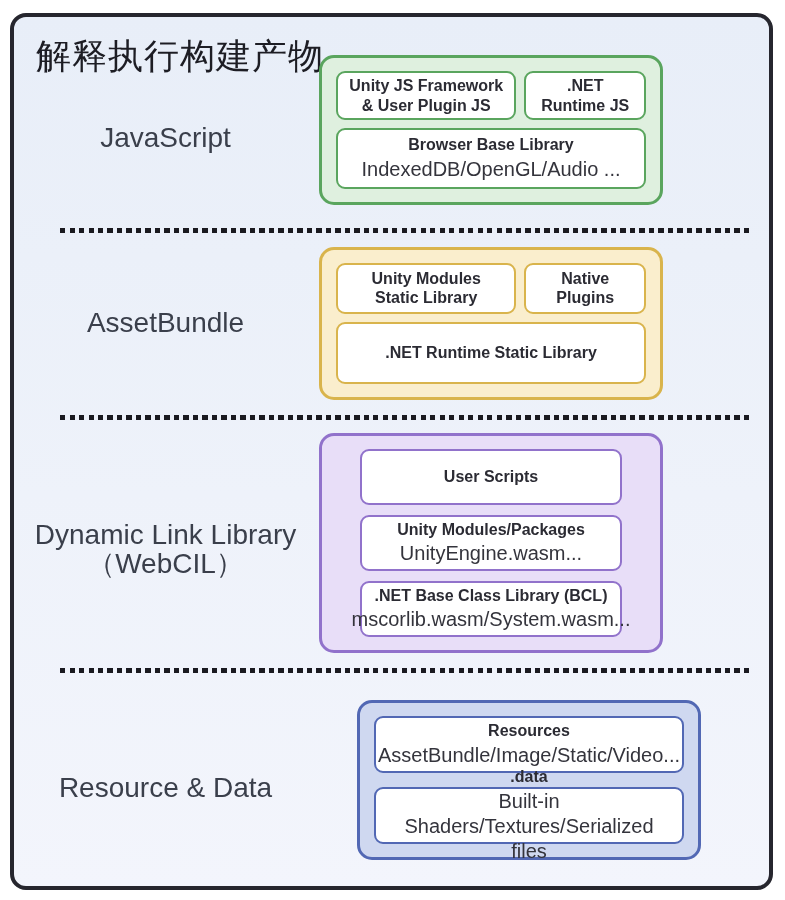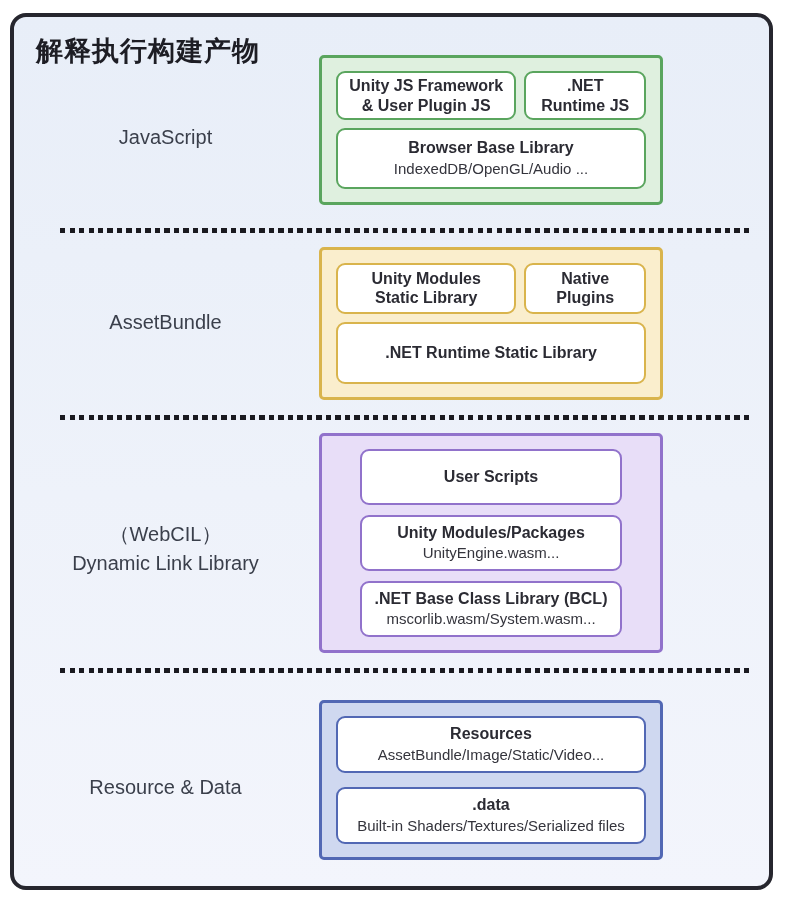--- a/index.html
+++ b/index.html
@@ -6,58 +6,58 @@
   body{width:785px;height:900px;position:relative;font-family:"Liberation Sans","DejaVu Sans",sans-serif;overflow:hidden;}
 
   .frame{
     position:absolute;left:10px;top:13px;width:763px;height:877px;
     box-sizing:border-box;border:4px solid #26262e;border-radius:16px;
     background:linear-gradient(180deg,#e8eef8 0%,#eef2fa 55%,#f3f5fc 100%);
   }
 
   .title{
     position:absolute;left:22px;top:16px;
-    font-size:27px;font-weight:700;color:#1d1d24;letter-spacing:1px;
+    font-size:35px;font-weight:400;color:#1d1d24;letter-spacing:1px;
   }
 
   .row-label{
     position:absolute;left:0;width:303px;text-align:center;
-    font-size:20px;color:#3a3f4b;line-height:27px;
+    font-size:28px;color:#3a3f4b;line-height:27px;
   }
   .lab-js{top:107px;}
   .lab-wasm{top:292px;}
   .lab-dll{top:503px;line-height:29px;}
   .lab-res{top:757px;}
 
   .panel{
     position:absolute;left:305px;width:344px;box-sizing:border-box;
-    border-radius:5px;display:flex;flex-direction:column;
+    border-radius:15px;display:flex;flex-direction:column;
   }
   .panel.g{top:38px;height:150px;background:#dff0df;border:3px solid #5aa55e;padding:13px 14px;gap:8px;}
   .panel.y{top:230px;height:153px;background:#faeecd;border:3px solid #d9b44c;padding:13px 14px;gap:8px;}
   .panel.p{top:416px;height:220px;background:#e8def8;border:3px solid #9172cb;padding:13px 38px;gap:10px;justify-content:space-between;}
-  .panel.b{top:683px;height:160px;background:#cfd8f0;border:3px solid #5268b4;padding:13px 14px;gap:14px;}
+  .panel.b{top:683px;height:160px;background:#cfd8f0;border:3px solid #5268b4;padding:13px 14px;gap:14px;margin-left:38px;}
 
   .panel-row{display:flex;gap:8px;flex:1;min-height:0;}
 
   .cell{
     background:#ffffff;border-radius:9px;box-sizing:border-box;
     display:flex;flex-direction:column;align-items:center;justify-content:center;
     text-align:center;padding:4px 8px;flex:1;min-height:0;
   }
   .g .cell{border:2px solid #5aa55e;}
   .y .cell{border:2px solid #d9b44c;}
   .p .cell{border:2px solid #9172cb;}
   .b .cell{border:2px solid #5268b4;}
 
   .w60{flex:1.58;}
   .w40{flex:1;}
 
   .t{font-weight:700;font-size:16px;color:#2b2b33;line-height:1.22;}
-  .s{font-size:15px;color:#34343c;line-height:1.25;margin-top:2px;}
+  .s{font-size:20px;color:#34343c;line-height:1.25;margin-top:2px;}
 
   .gA1 .t{max-width:165px;}
   .gA2 .t{max-width:100px;}
   .yA1 .t{max-width:135px;}
 
   .dashsep{
     position:absolute;left:46px;right:20px;height:5px;
     background:repeating-linear-gradient(90deg,#1a1a20 0 5px,transparent 5px 9.5px);
   }
   .sep1{top:211px;}
@@ -100,22 +100,22 @@
       </div>
     </div>
     <div class="cell">
       <div class="t">.NET Runtime Static Library</div>
     </div>
   </div>
 
   <div class="dashsep sep2"></div>
 
   <div class="row-label lab-dll">
+    <div>Dynamic Link Library</div>
     <div>（WebCIL）</div>
-    <div>Dynamic Link Library</div>
   </div>
   <div class="panel p">
     <div class="cell">
       <div class="t">User Scripts</div>
     </div>
     <div class="cell">
       <div class="t">Unity Modules/Packages</div>
       <div class="s">UnityEngine.wasm...</div>
     </div>
     <div class="cell">

